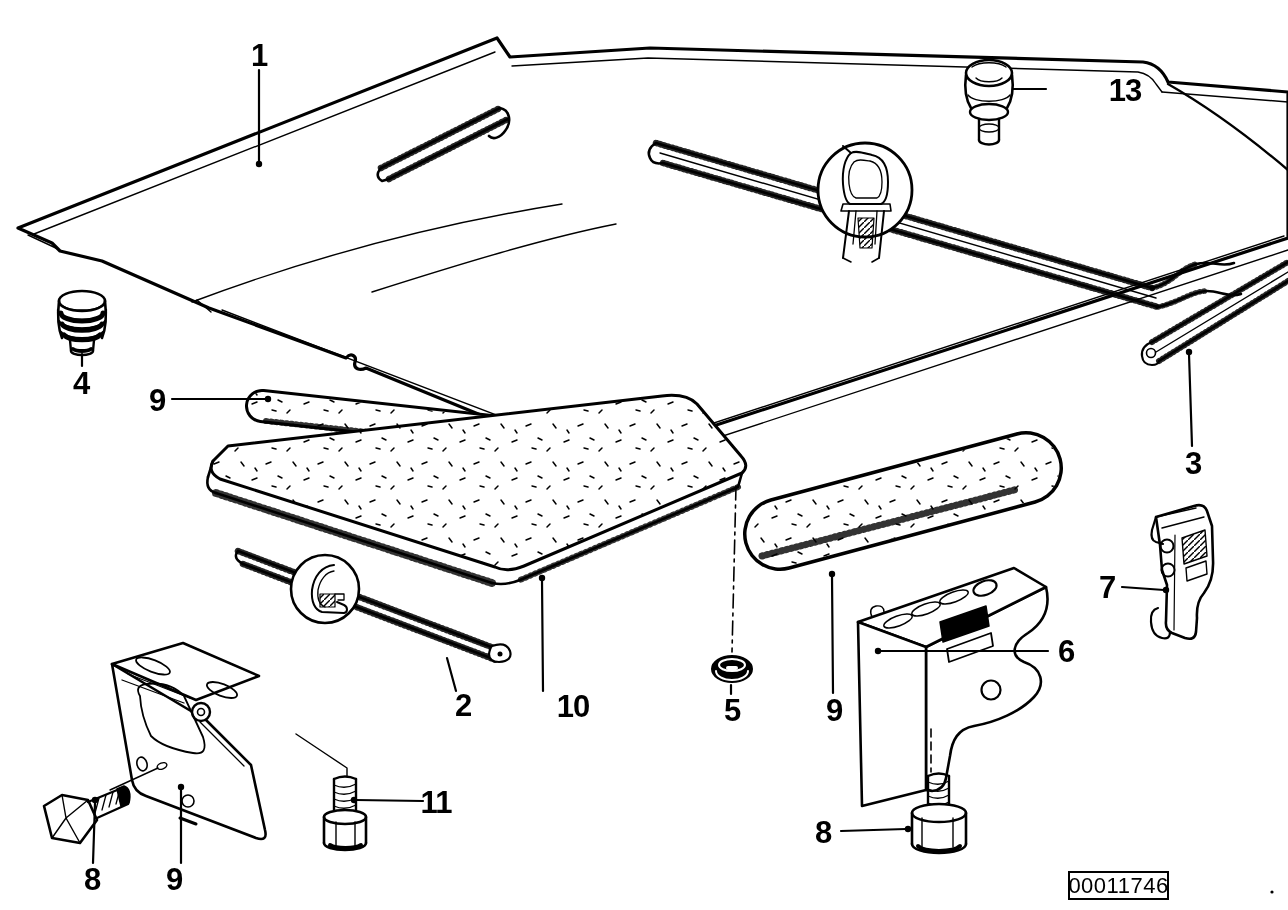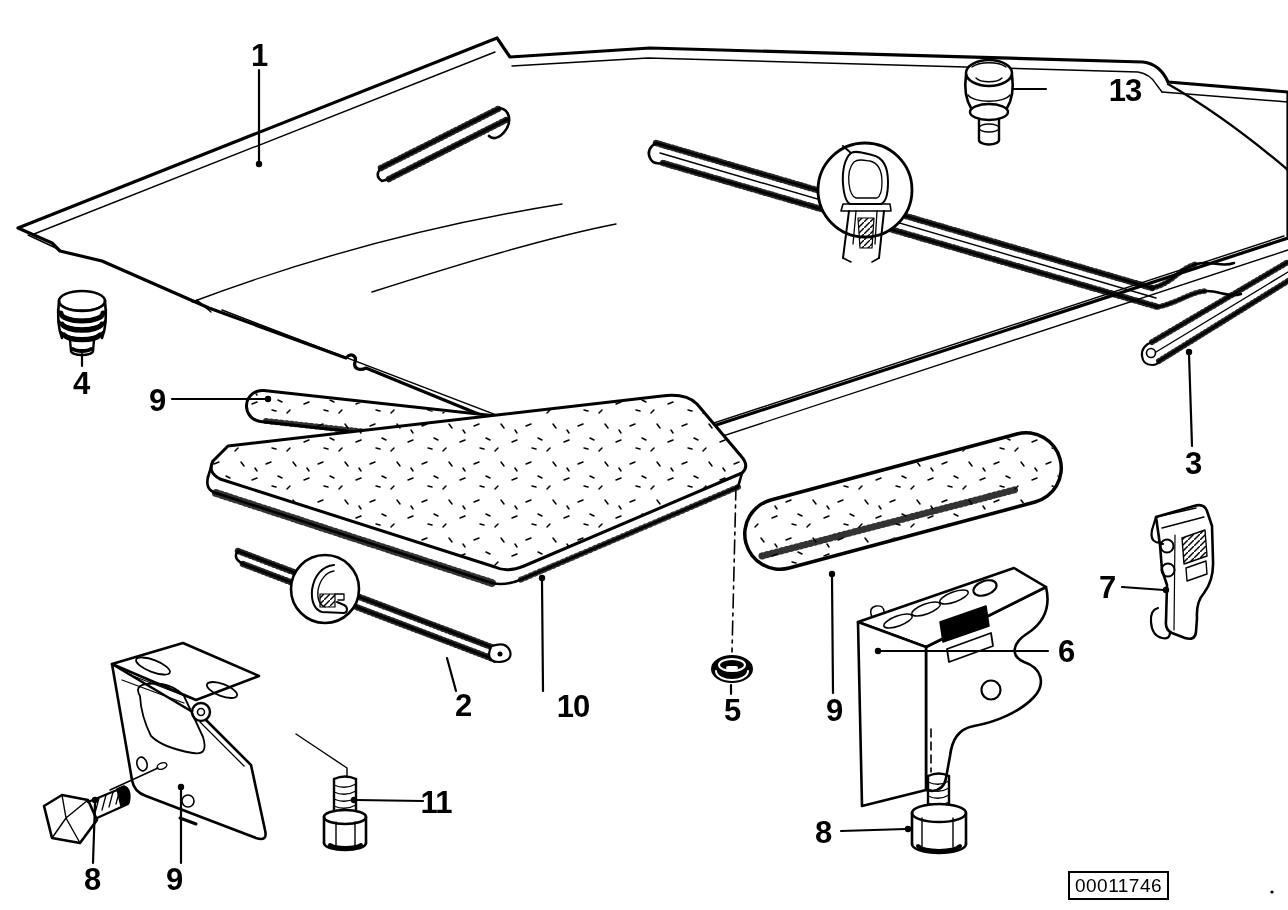--- a/index.html
+++ b/index.html
@@ -2,21 +2,21 @@
 <html><head>
 <meta charset="utf-8">
 <style>
   html,body{margin:0;padding:0;background:#fff;}
   .stage{position:relative;width:1288px;height:910px;background:#ffffff;overflow:hidden;
          font-family:"Liberation Sans",sans-serif;}
   svg{position:absolute;left:0;top:0;}
   .lbl{position:absolute;transform:translate(-50%,-50%);font-family:"Liberation Sans",sans-serif;
        font-weight:700;font-size:31px;letter-spacing:-1px;color:#000;line-height:1;user-select:none;}
   .pn{position:absolute;left:1068px;top:871px;width:97px;height:25px;border:2px solid #000;
-      display:flex;align-items:center;justify-content:center;font-size:19px;letter-spacing:.5px;
+      display:flex;align-items:center;justify-content:center;font-size:22px;letter-spacing:.5px;
       color:#000;background:#fff;}
 </style>
 </head>
 <body>
 
 <div class="stage">
 
 <svg width="1288" height="910" viewBox="0 0 1288 910">
   <defs>
     <pattern id="speck" width="52" height="38" patternUnits="userSpaceOnUse">

